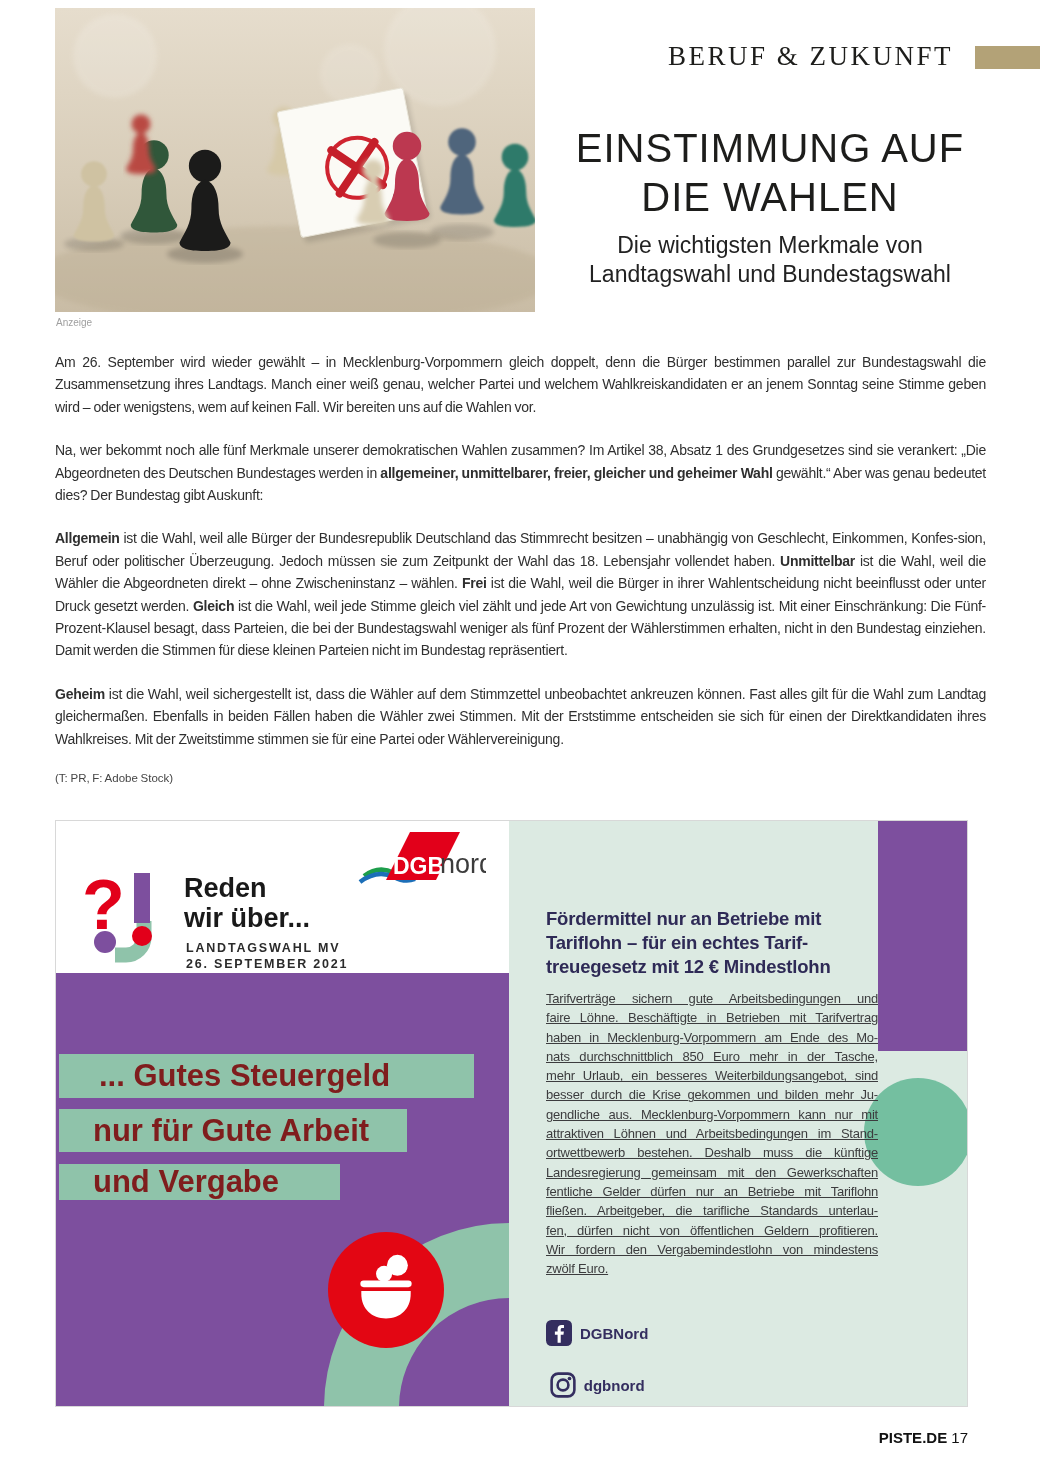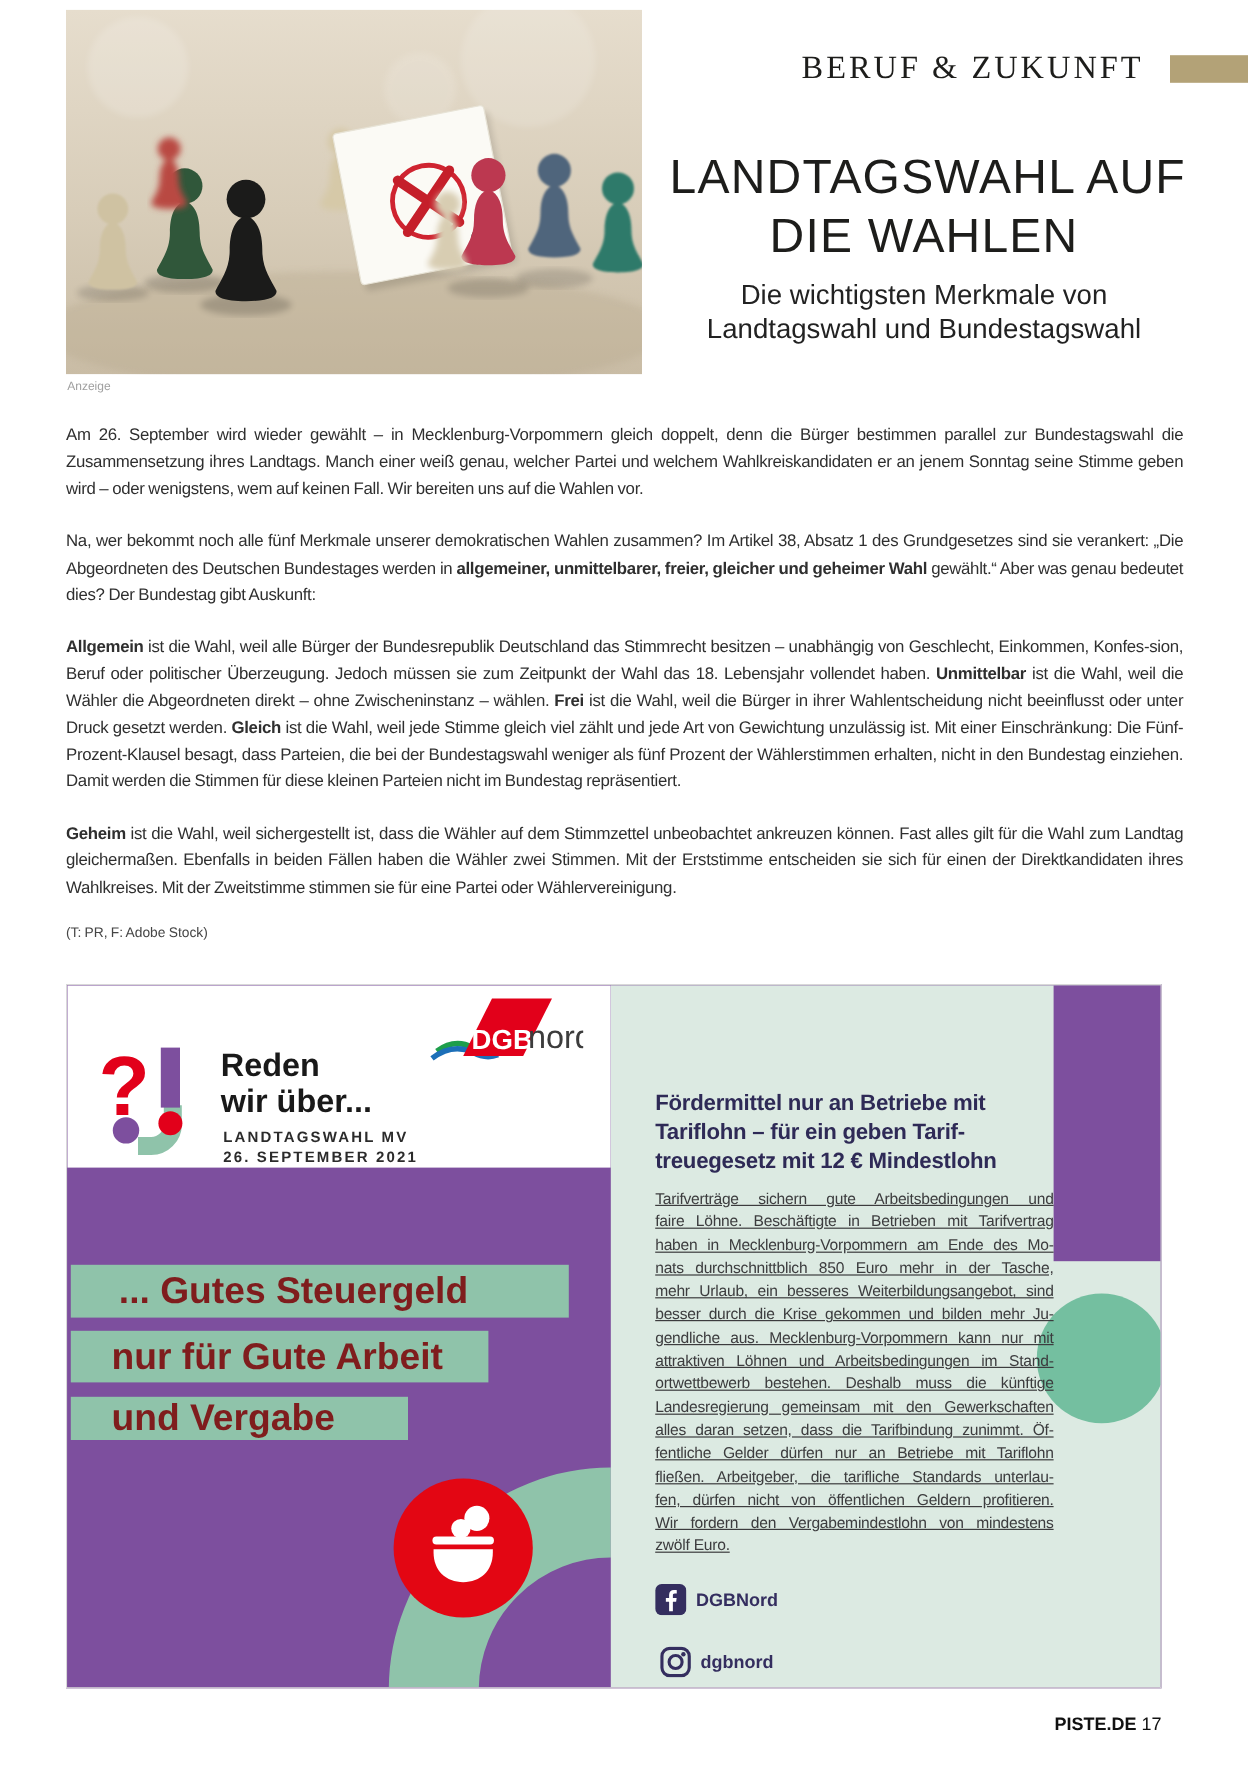--- a/index.html
+++ b/index.html
@@ -117,21 +117,21 @@
     <use href="#pawn" x="378" y="116" width="58" height="94" fill="#50657c" filter="url(#blur1)"></use>
     <use href="#pawn" x="432" y="132" width="56" height="90" fill="#2f7a6b" filter="url(#blur1)"></use>
   </svg>
 </div>
 <div class="anzeige">Anzeige</div>
 
 <div class="kicker">BERUF &amp; ZUKUNFT</div>
 <div class="gold-bar"></div>
 
 <div class="title-block">
-  <div class="title-line">LANDTAGSWAHL AUF</div>
+  <div class="title-line">EINSTIMMUNG AUF</div>
   <div class="title-line">DIE WAHLEN</div>
   <div class="subtitle">
     <div>Die wichtigsten Merkmale von</div>
     <div>Landtagswahl und Bundestagswahl</div>
   </div>
 </div>
 
 <div class="article">
   <p><span>Am 26. September wird wieder gewählt – in Mecklenburg-Vorpommern gleich doppelt, denn die Bürger bestimmen parallel zur Bundestagswahl die Zusammensetzung ihres Landtags. Manch einer weiß genau, welcher Partei und welchem Wahlkreiskandidaten er an jenem Sonntag seine Stimme geben wird – oder wenigstens, wem auf keinen Fall. Wir bereiten uns auf die Wahlen vor.</span></p>
   <p><span>Na, wer bekommt noch alle fünf Merkmale unserer demokratischen Wahlen zusammen? Im Artikel 38, Absatz 1 des Grundgesetzes sind sie verankert: „Die Abgeordneten des Deutschen Bundestages werden in </span><span class="b">allgemeiner, unmittelbarer, freier, gleicher und geheimer Wahl</span><span> gewählt.“ Aber was genau bedeutet dies? Der Bundestag gibt Auskunft:</span></p>
@@ -193,35 +193,34 @@
       </svg>
     </div>
   </div>
 
   <div class="ad-right">
     <div class="purple-box"></div>
     <div class="green-circle"></div>
 
     <div class="ad-heading">
         <div class="hline">Fördermittel nur an Betriebe mit</div>
-        <div class="hline">Tariflohn – für ein geben Tarif-</div>
+        <div class="hline">Tariflohn – für ein echtes Tarif-</div>
         <div class="hline last">treuegesetz mit 12 € Mindestlohn</div>
       </div>
     <div class="ad-body">
         <div class="jline">Tarifverträge sichern gute Arbeitsbedingungen und</div>
         <div class="jline">faire Löhne. Beschäftigte in Betrieben mit Tarifvertrag</div>
         <div class="jline">haben in Mecklenburg-Vorpommern am Ende des Mo-</div>
         <div class="jline">nats durchschnittblich 850 Euro mehr in der Tasche,</div>
         <div class="jline">mehr Urlaub, ein besseres Weiterbildungsangebot, sind</div>
         <div class="jline">besser durch die Krise gekommen und bilden mehr Ju-</div>
         <div class="jline">gendliche aus. Mecklenburg-Vorpommern kann nur mit</div>
         <div class="jline">attraktiven Löhnen und Arbeitsbedingungen im Stand-</div>
         <div class="jline">ortwettbewerb bestehen. Deshalb muss die künftige</div>
         <div class="jline">Landesregierung gemeinsam mit den Gewerkschaften</div>
-        <div class="jline">alles daran setzen, dass die Tarifbindung zunimmt. Öf-</div>
         <div class="jline">fentliche Gelder dürfen nur an Betriebe mit Tariflohn</div>
         <div class="jline">fließen. Arbeitgeber, die tarifliche Standards unterlau-</div>
         <div class="jline">fen, dürfen nicht von öffentlichen Geldern profitieren.</div>
         <div class="jline">Wir fordern den Vergabemindestlohn von mindestens</div>
         <div class="jline last">zwölf Euro.</div>
       </div>
 
     <div class="social">
       <div class="social-item">
         <svg width="26" height="26" viewBox="0 0 24 24">

